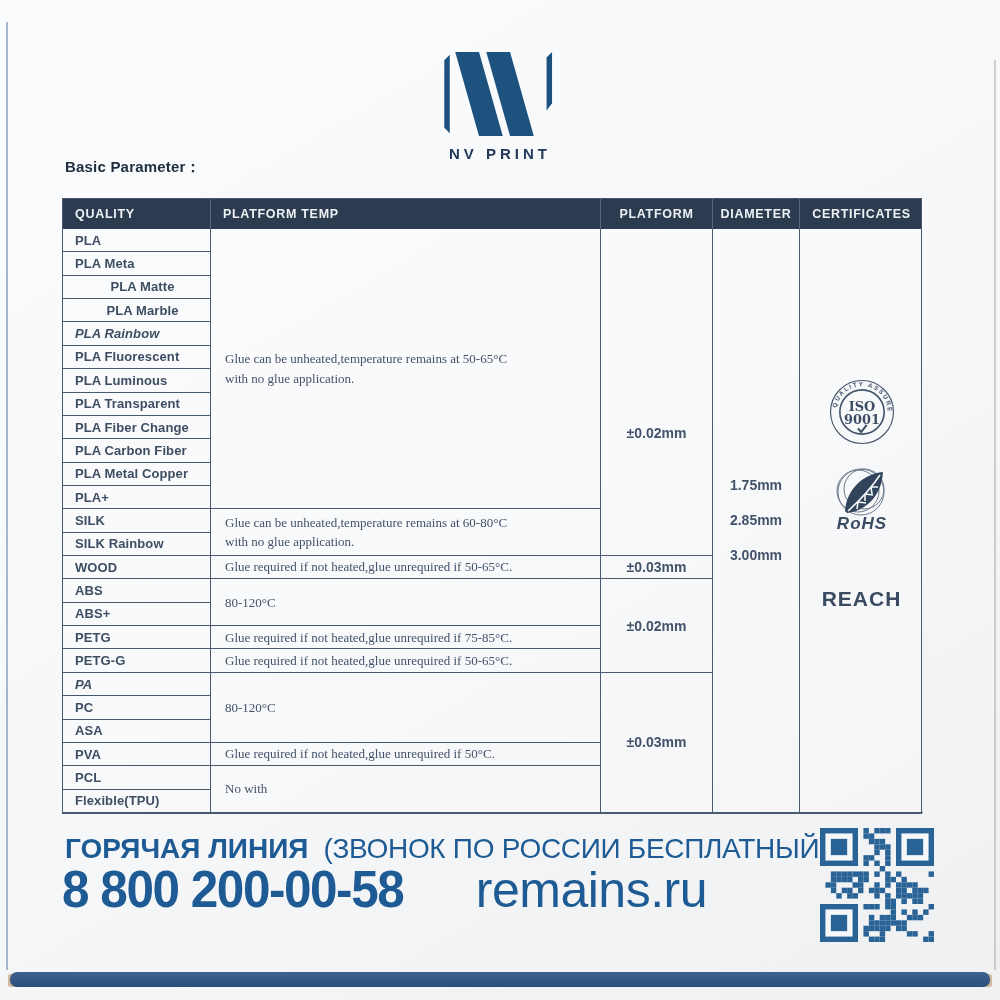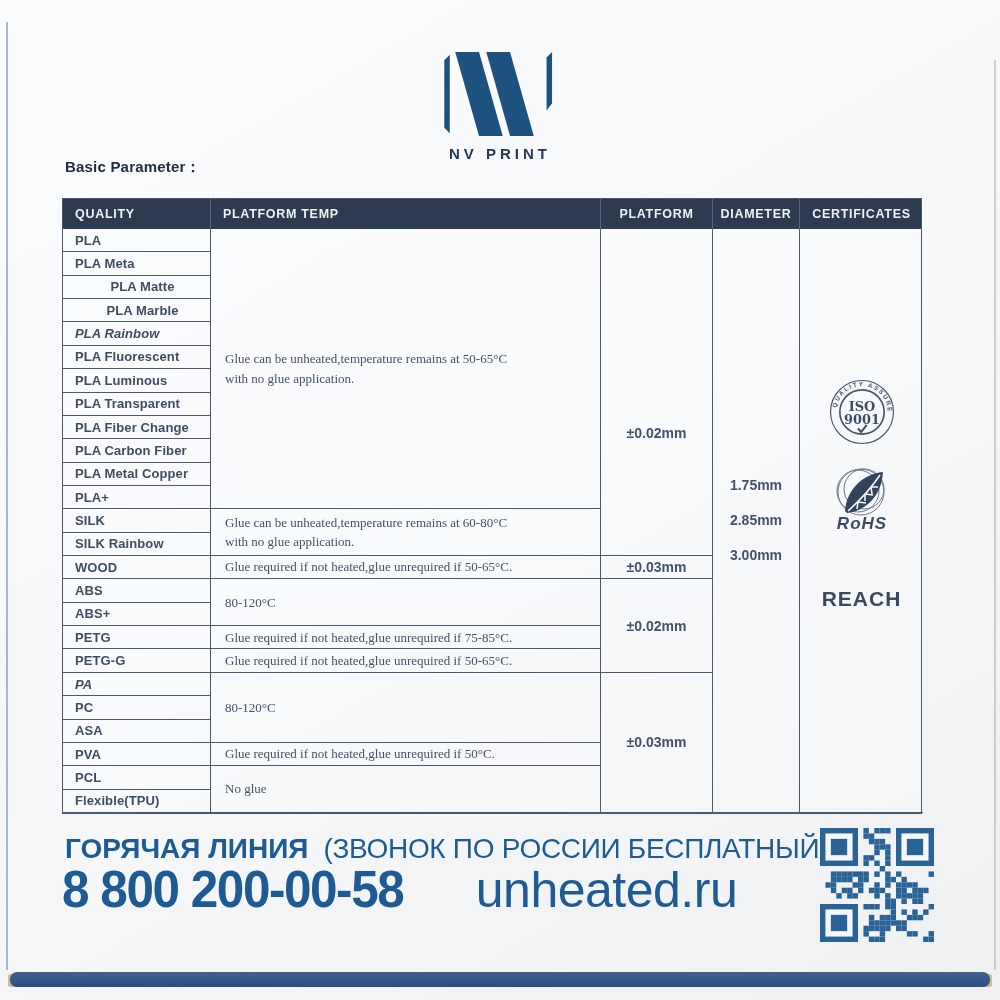--- a/index.html
+++ b/index.html
@@ -192,21 +192,21 @@
         <div class="cell temp" style="grid-area: 1 / 2 / span 12;"><span>Glue can be unheated,temperature remains at 50-65°C
 with no glue application.</span></div>
         <div class="cell temp" style="grid-area: 13 / 2 / span 2;"><span>Glue can be unheated,temperature remains at 60-80°C
 with no glue application.</span></div>
         <div class="cell temp" style="grid-area: 15 / 2 / span 1;"><span>Glue required if not heated,glue unrequired if 50-65°C.</span></div>
         <div class="cell temp" style="grid-area: 16 / 2 / span 2;"><span>80-120°C</span></div>
         <div class="cell temp" style="grid-area: 18 / 2 / span 1;"><span>Glue required if not heated,glue unrequired if 75-85°C.</span></div>
         <div class="cell temp" style="grid-area: 19 / 2 / span 1;"><span>Glue required if not heated,glue unrequired if 50-65°C.</span></div>
         <div class="cell temp" style="grid-area: 20 / 2 / span 3;"><span>80-120°C</span></div>
         <div class="cell temp" style="grid-area: 23 / 2 / span 1;"><span>Glue required if not heated,glue unrequired if 50°C.</span></div>
-        <div class="cell temp" style="grid-area: 24 / 2 / span 2;"><span>No glue</span></div>
+        <div class="cell temp" style="grid-area: 24 / 2 / span 2;"><span>No with</span></div>
         <div class="cell tol shift-down" style="grid-area: 1 / 3 / span 14;">
           <span>±0.02mm</span>
         </div>
         <div class="cell tol" style="grid-area: 15 / 3 / span 1;">
           <span>±0.03mm</span>
         </div>
         <div class="cell tol" style="grid-area: 16 / 3 / span 4;">
           <span>±0.02mm</span>
         </div>
         <div class="cell tol" style="grid-area: 20 / 3 / span 6;">
@@ -214,21 +214,21 @@
         </div>
       </div>
   </div>
 
   <div class="hotline">
     <b>ГОРЯЧАЯ ЛИНИЯ</b>
     <span>&nbsp;</span><span>(ЗВОНОК ПО РОССИИ БЕСПЛАТНЫЙ)</span>
   </div>
   <div class="phoneline">
     <div class="phone">8 800 200-00-58</div>
-    <div class="site">unheated.ru</div>
+    <div class="site">remains.ru</div>
   </div>
   <svg class="qr" id="qr" width="114" height="114" viewBox="0 0 113.4 113.4">
       <rect x="0" y="0" width="37.800000000000004" height="37.800000000000004" fill="#2a6496"></rect>
       <rect x="5.4" y="5.4" width="27" height="27" fill="#f7f8fa"></rect>
       <rect x="10.8" y="10.8" width="16.200000000000003" height="16.200000000000003" fill="#2a6496"></rect>
       <rect x="75.60000000000001" y="0" width="37.800000000000004" height="37.800000000000004" fill="#2a6496"></rect>
       <rect x="81" y="5.4" width="27" height="27" fill="#f7f8fa"></rect>
       <rect x="86.4" y="10.8" width="16.200000000000003" height="16.200000000000003" fill="#2a6496"></rect>
       <rect x="0" y="75.60000000000001" width="37.800000000000004" height="37.800000000000004" fill="#2a6496"></rect>
       <rect x="5.4" y="81" width="27" height="27" fill="#f7f8fa"></rect>

